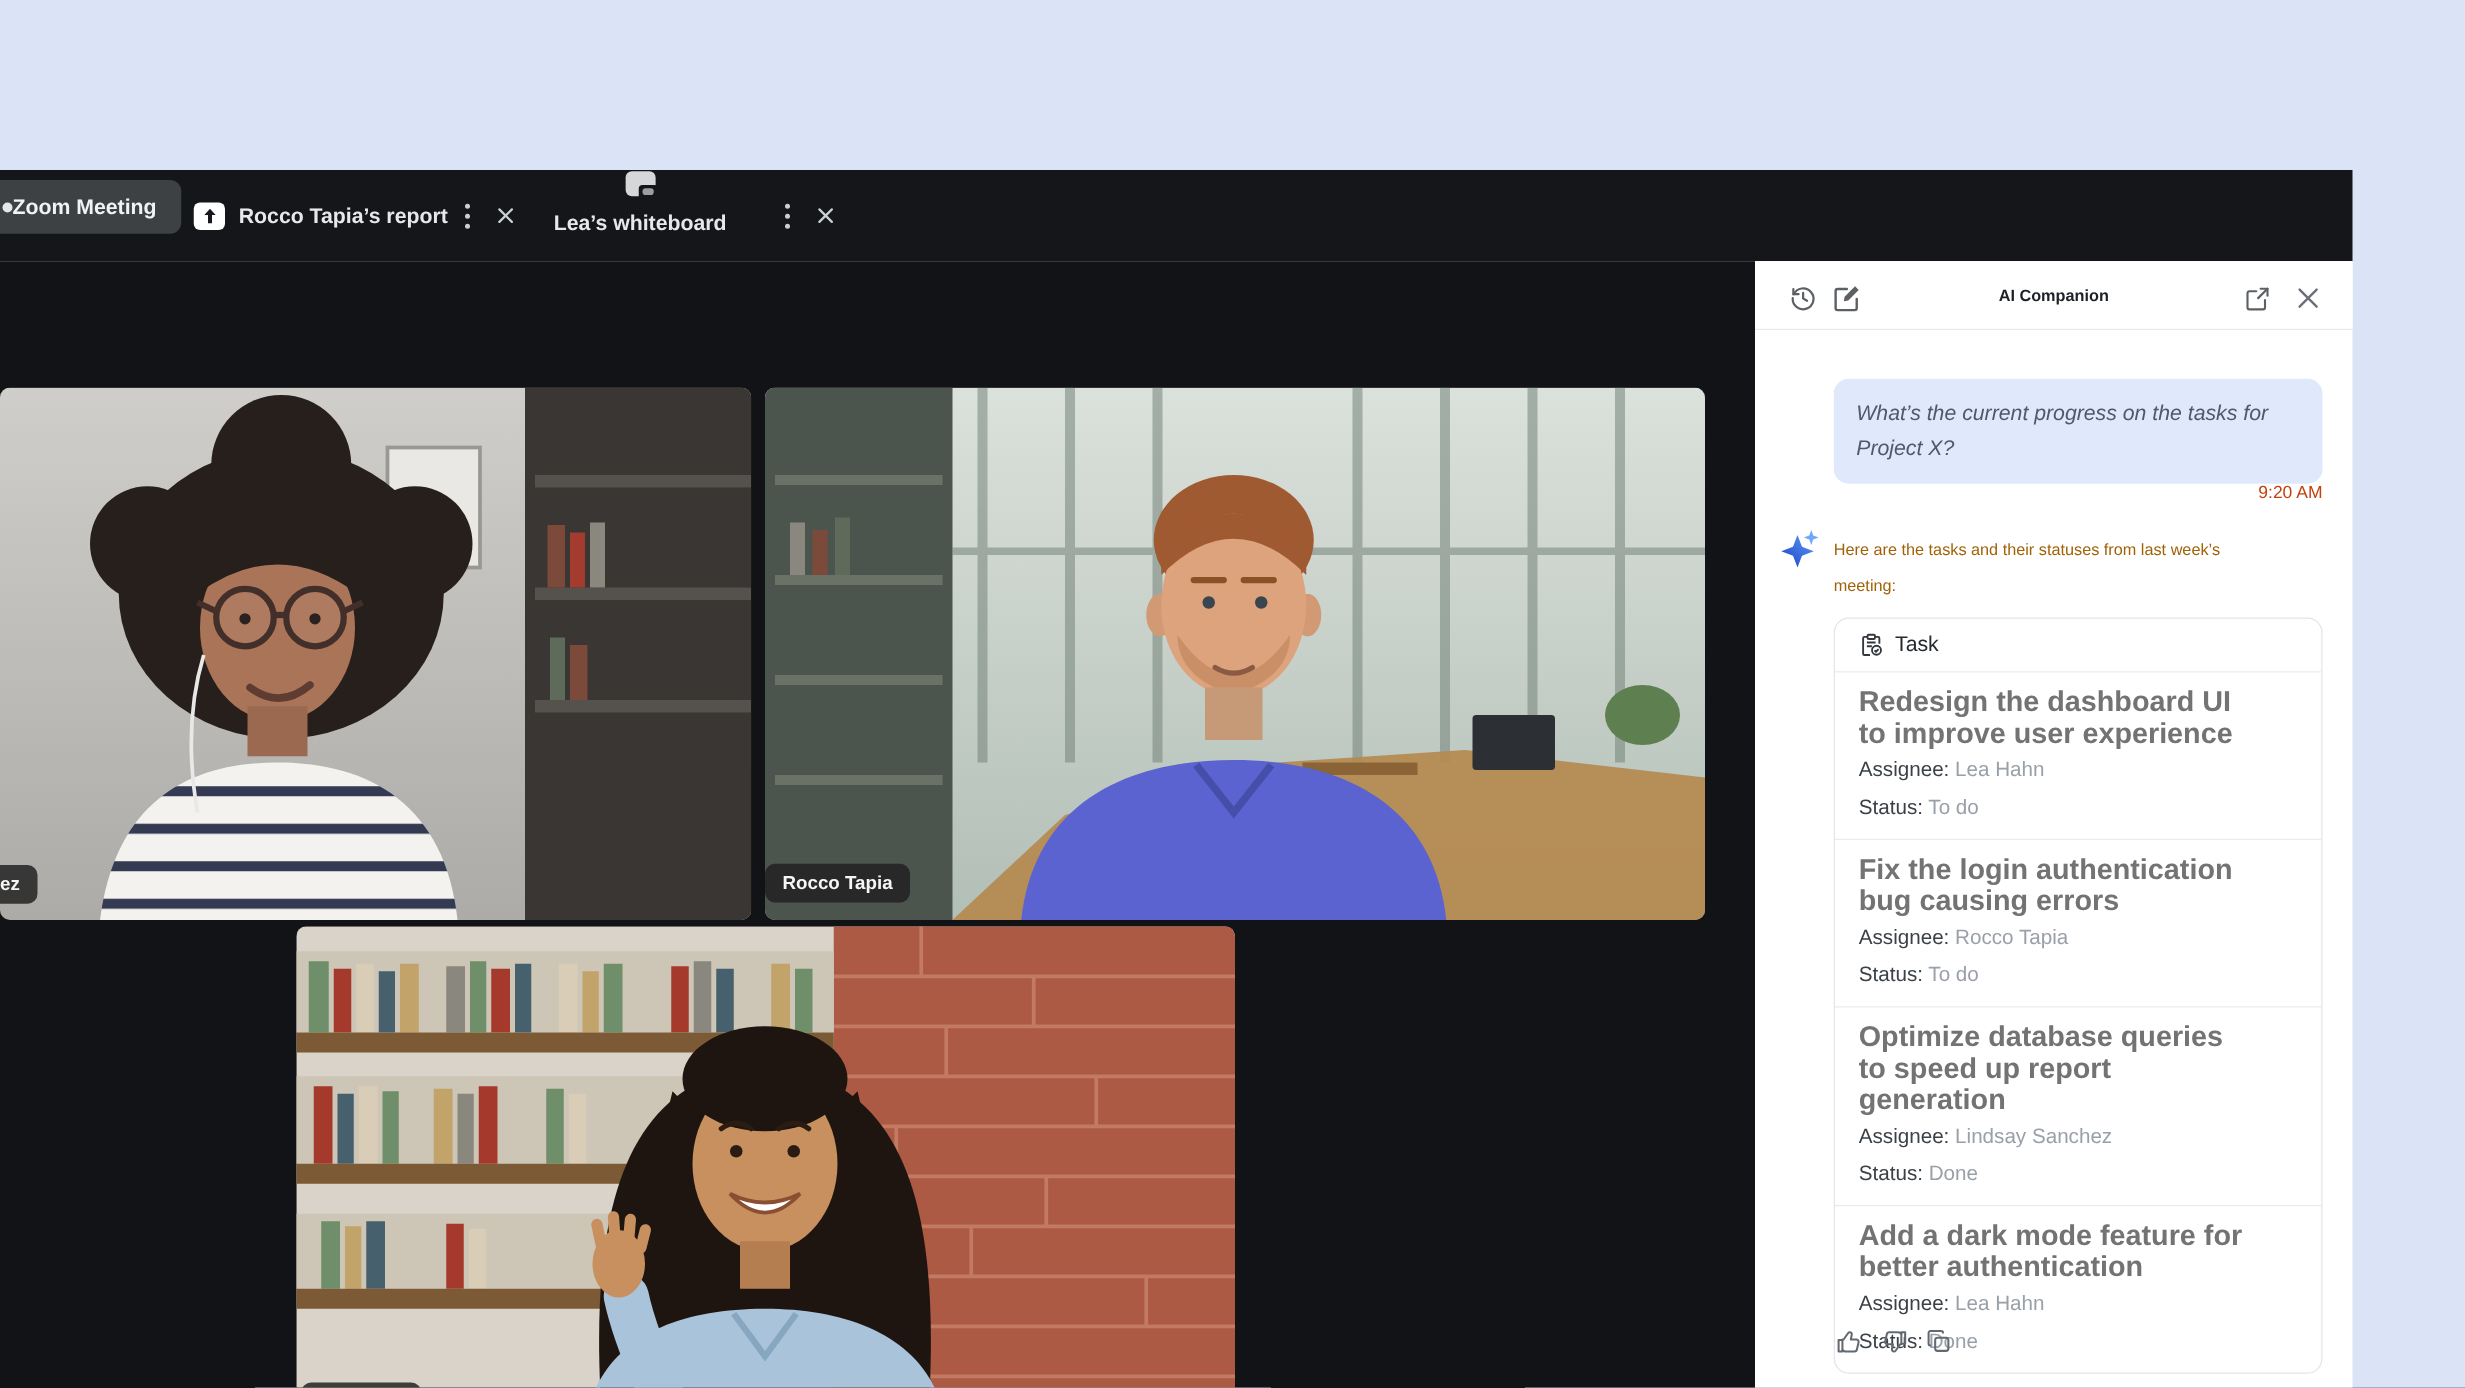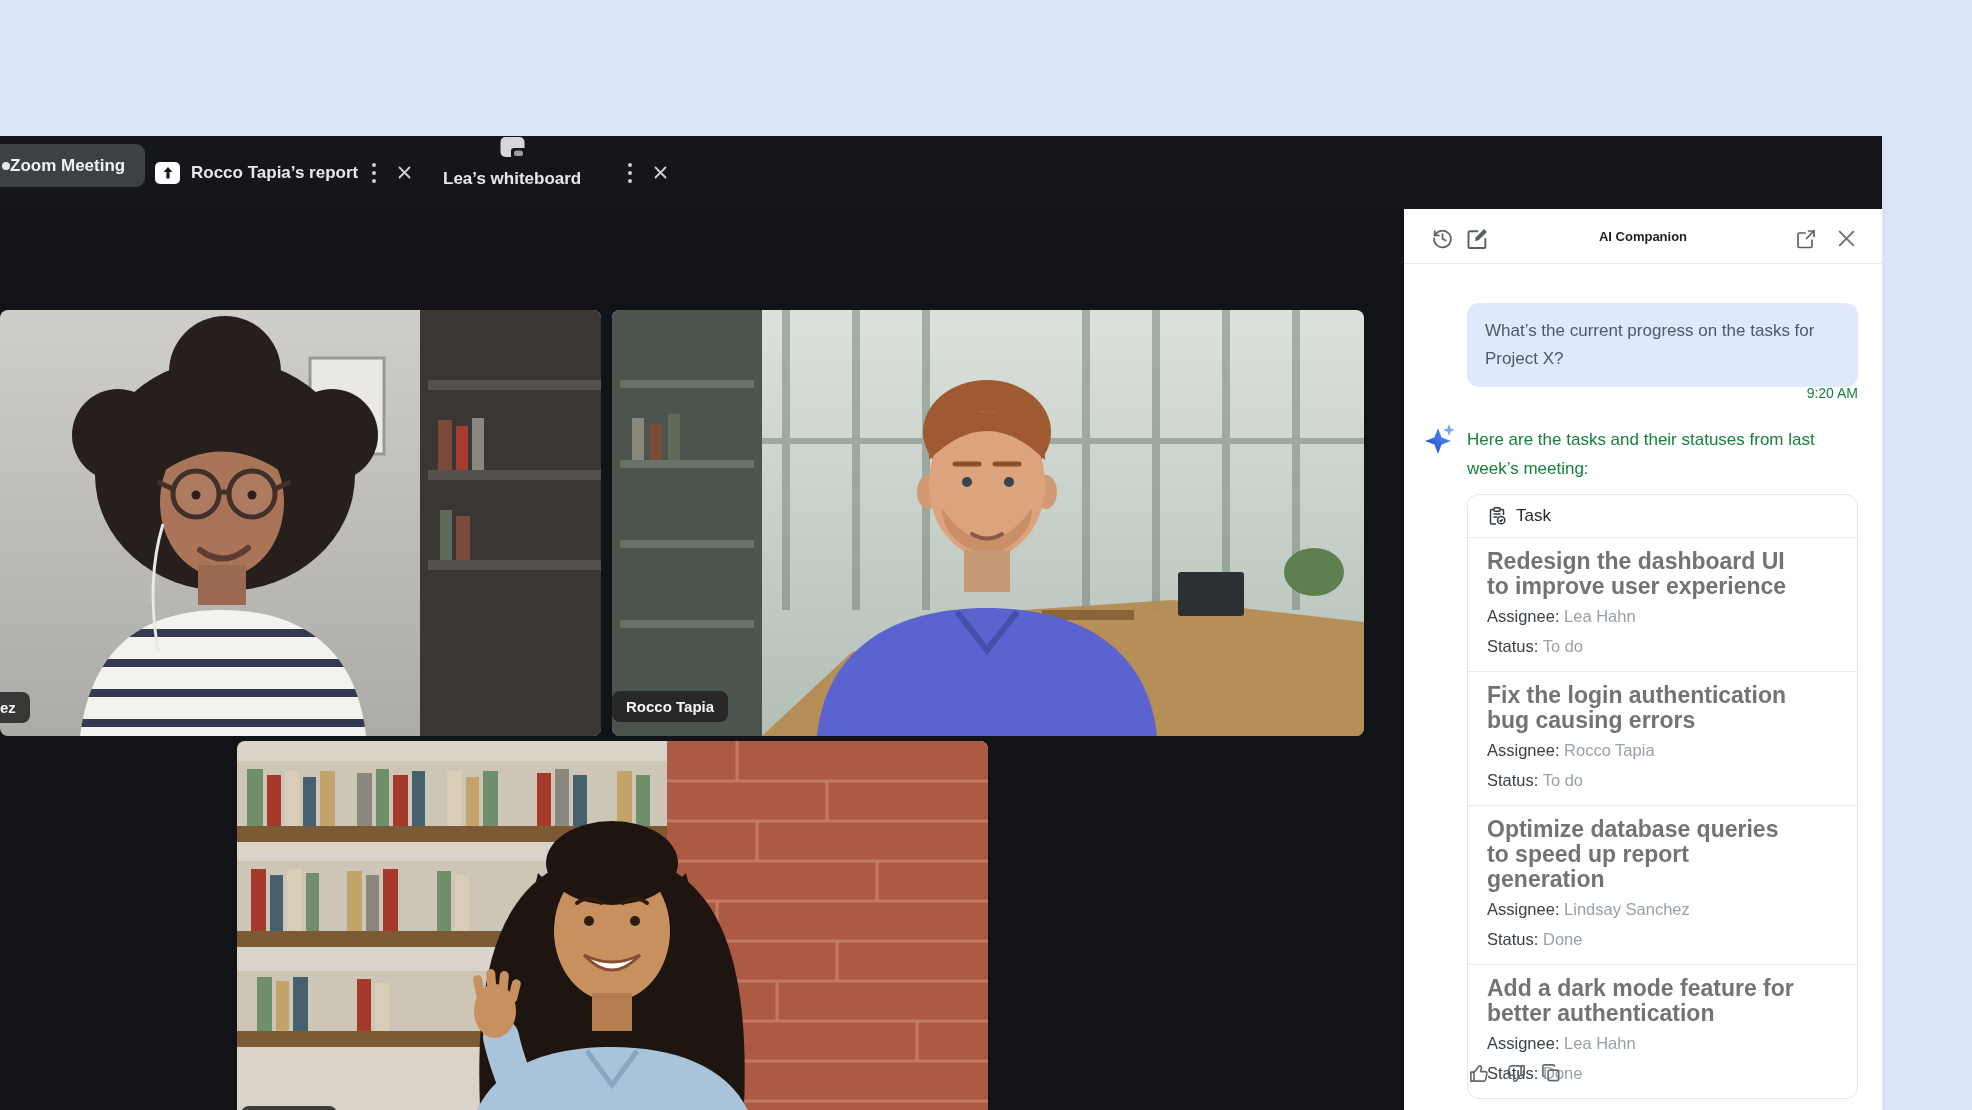--- a/index.html
+++ b/index.html
@@ -39,24 +39,24 @@
   .panel-header{left:1404px;top:168px;width:478px;height:54px;border-bottom:1px solid #e9eaec;background:#fff;}
   .panel-title{left:1404px;top:168px;width:478px;height:54px;display:flex;align-items:center;justify-content:center;
     font-size:13px;font-weight:700;color:#1d2126;}
   .hicon{position:absolute;cursor:pointer;display:flex;align-items:center;justify-content:center;}
 
   .bubble{
     left:1467px;top:262px;width:391px;box-sizing:border-box;
     background:#dfe9fb;border-radius:12px;padding:14px 18px;
     color:#4d5a6b;font-size:17px;line-height:28px;
   }
-  .bubble-inner{width:332px;}
-  .timestamp{left:1404px;top:344px;width:454px;text-align:right;color:#15803d;font-size:14px;}
-
-  .ai-intro{left:1467px;top:384px;width:348px;color:#15803d;font-size:17px;line-height:29px;}
+  .bubble-inner{width:332px;font-style:italic;}
+  .timestamp{left:1404px;top:344px;width:454px;text-align:right;color:#c2410c;font-size:14px;}
+
+  .ai-intro{left:1467px;top:384px;width:348px;color:#a16207;font-size:13px;line-height:29px;}
 
   .task-card{
     left:1467px;top:453px;width:391px;box-sizing:border-box;
     border:1px solid #e3e5e8;border-radius:12px;background:#fff;
   }
   .card-header{display:flex;align-items:center;gap:9px;padding:11px 19px;border-bottom:1px solid #eaecee;
     font-size:17px;font-weight:500;color:#26292e;}
   .task-row{padding:11px 19px 12px 19px;border-bottom:1px solid #eaecee;}
   .task-row:last-child{border-bottom:none;}
   .task-title{font-size:23px;line-height:25px;font-weight:700;color:#737373;max-width:312px;}

